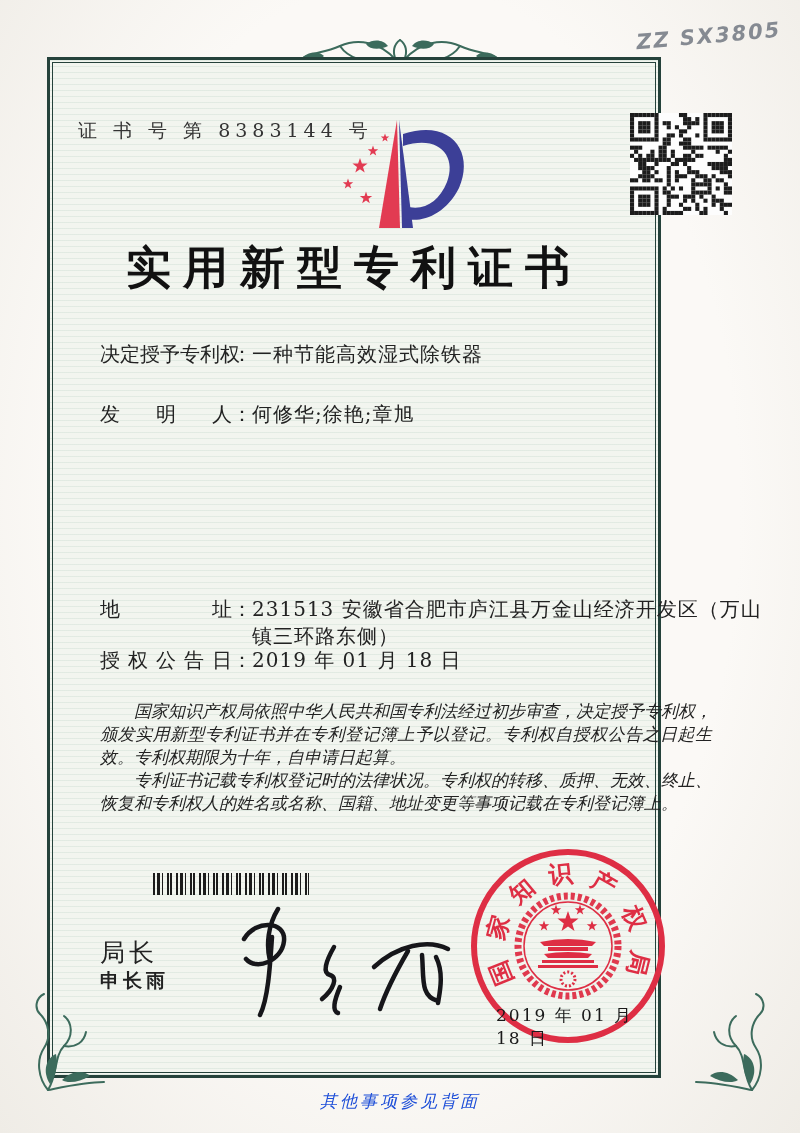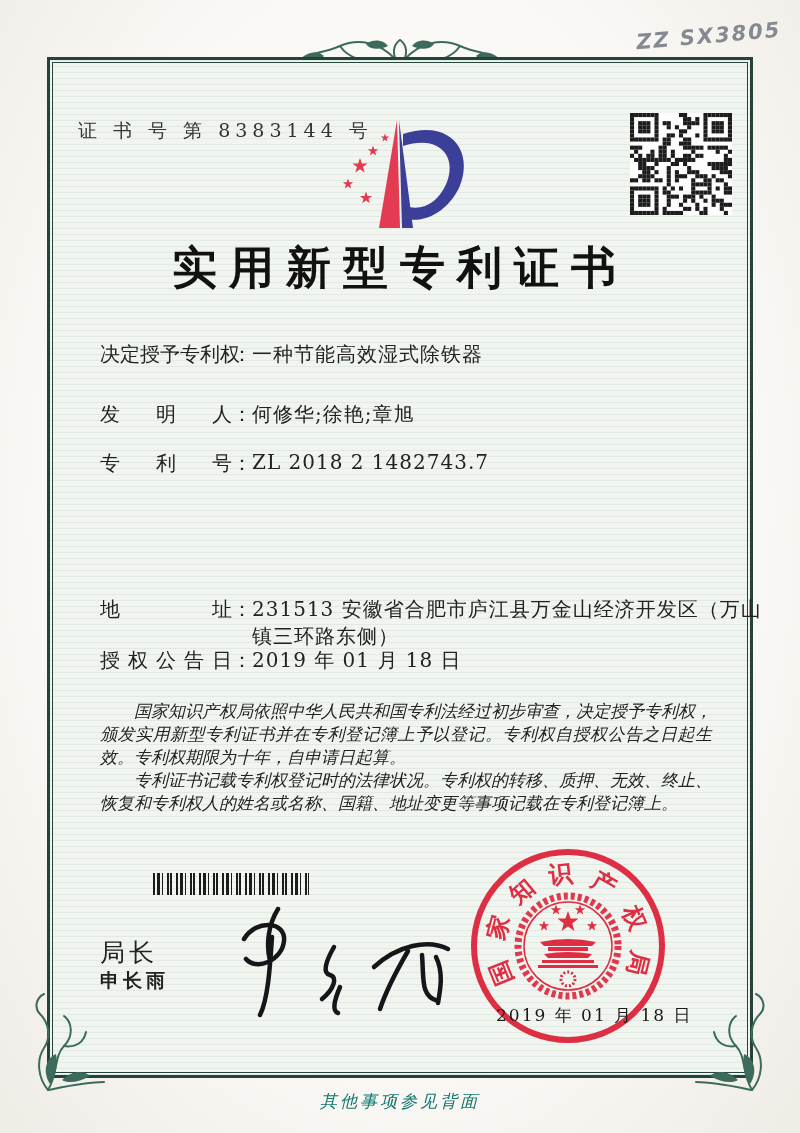--- a/index.html
+++ b/index.html
@@ -6,21 +6,21 @@
   body{width:800px;height:1133px;position:relative;overflow:hidden;
        background:#f7f4ef;
        background-image:radial-gradient(ellipse at 50% 45%, #fbf9f6 60%, #efece6 100%);
        font-family:"DejaVu Serif","Liberation Serif",serif;color:#2a2a2a;}
   .abs{position:absolute;}
   
   #hand-code{top:24px;right:18px;transform:rotate(-5deg);color:#858a92;
     font-size:21px;font-style:italic;font-weight:600;letter-spacing:2px;
     font-family:"DejaVu Sans","Liberation Sans",sans-serif;}
   
-  #frame{left:47px;top:57px;width:706px;height:1021px;border:3px solid #25423b;
+  #frame{left:47px;top:57px;width:614px;height:1021px;border:3px solid #25423b;
     background:#f2f5ef;
     background-image:repeating-linear-gradient(0deg, rgba(125,170,150,.14) 0 1px, rgba(0,0,0,0) 1px 6px);
     box-sizing:border-box;}
   #frame .innerline{position:absolute;left:2px;top:2px;right:2px;bottom:2px;
     border:1px solid #25423b;pointer-events:none;}
   
   #ornament-top{left:50%;top:30px;transform:translateX(-50%);}
   #ornament-bl{left:28px;top:990px;}
   #ornament-br{right:28px;top:990px;transform:scaleX(-1);}
   .orn path{stroke:#3c6b5c;fill:none;stroke-width:2;stroke-linecap:round;}
@@ -51,21 +51,21 @@
   #officer-title{left:50px;top:876px;font-size:25px;letter-spacing:4px;color:#222;}
   #officer-name{left:50px;top:908px;font-size:19px;letter-spacing:4px;color:#222;font-weight:bold;}
   #signature{left:172px;top:843px;}
   #signature path{stroke:#16161a;stroke-width:4.5;fill:none;stroke-linecap:round;stroke-linejoin:round;}
   
   #seal{left:418px;top:786px;}
   #seal-date{left:446px;top:944px;font-size:17px;letter-spacing:2px;color:#1a1a1a;}
   
   #page-no{left:0;top:992px;width:100%;text-align:center;font-size:15px;letter-spacing:2px;color:#333;}
   #back-note{left:0;top:1090px;width:100%;text-align:center;font-size:17px;letter-spacing:3px;
-    color:#0f766e;font-style:italic;}
+    color:#1d4ed8;font-style:italic;}
 </style>
 </head>
 <body>
 
 <div class="abs" id="hand-code">ZZ SX3805</div>
 
 <svg class="abs orn" id="ornament-top" width="260" height="58" viewBox="0 0 260 58">
   <g>
     <path d="M126,30 C110,12 88,8 70,16 C52,24 40,22 30,30 C20,38 14,34 8,30"></path>
     <path d="M70,16 C78,28 96,34 112,30 C100,42 80,44 64,38 C50,33 38,40 30,46"></path>
@@ -402,23 +402,20 @@
     </svg>
 
   <div class="abs" id="title">实用新型专利证书</div>
 
   <div class="frow" style="top:281px">
     <span class="flabel">决定授予专利权</span><span class="fcolon">：</span><span class="fvalue">一种节能高效湿式除铁器</span>
   </div>
   <div class="frow" style="top:341px">
     <span class="flabel">发明人</span><span class="fcolon">：</span><span class="fvalue">何修华;徐艳;章旭</span>
   </div>
-  <div class="frow" style="top:390px">
-    <span class="flabel">专利号</span><span class="fcolon">：</span><span class="fvalue">ZL 2018 2 1482743.7</span>
-  </div>
   <div class="frow" style="top:536px">
     <span class="flabel">地址</span><span class="fcolon">：</span><span class="fvalue">231513 安徽省合肥市庐江县万金山经济开发区（万山镇三环路东侧）</span>
   </div>
   <div class="frow" style="top:587px">
     <span class="flabel">授权公告日</span><span class="fcolon">：</span><span class="fvalue" style="width:230px">2019 年 01 月 18 日</span>
   </div>
 
   <div class="abs" id="paras">
     <p>国家知识产权局依照中华人民共和国专利法经过初步审查，决定授予专利权，颁发实用新型专利证书并在专利登记簿上予以登记。专利权自授权公告之日起生效。专利权期限为十年，自申请日起算。</p>
     <p>专利证书记载专利权登记时的法律状况。专利权的转移、质押、无效、终止、恢复和专利权人的姓名或名称、国籍、地址变更等事项记载在专利登记簿上。</p>

